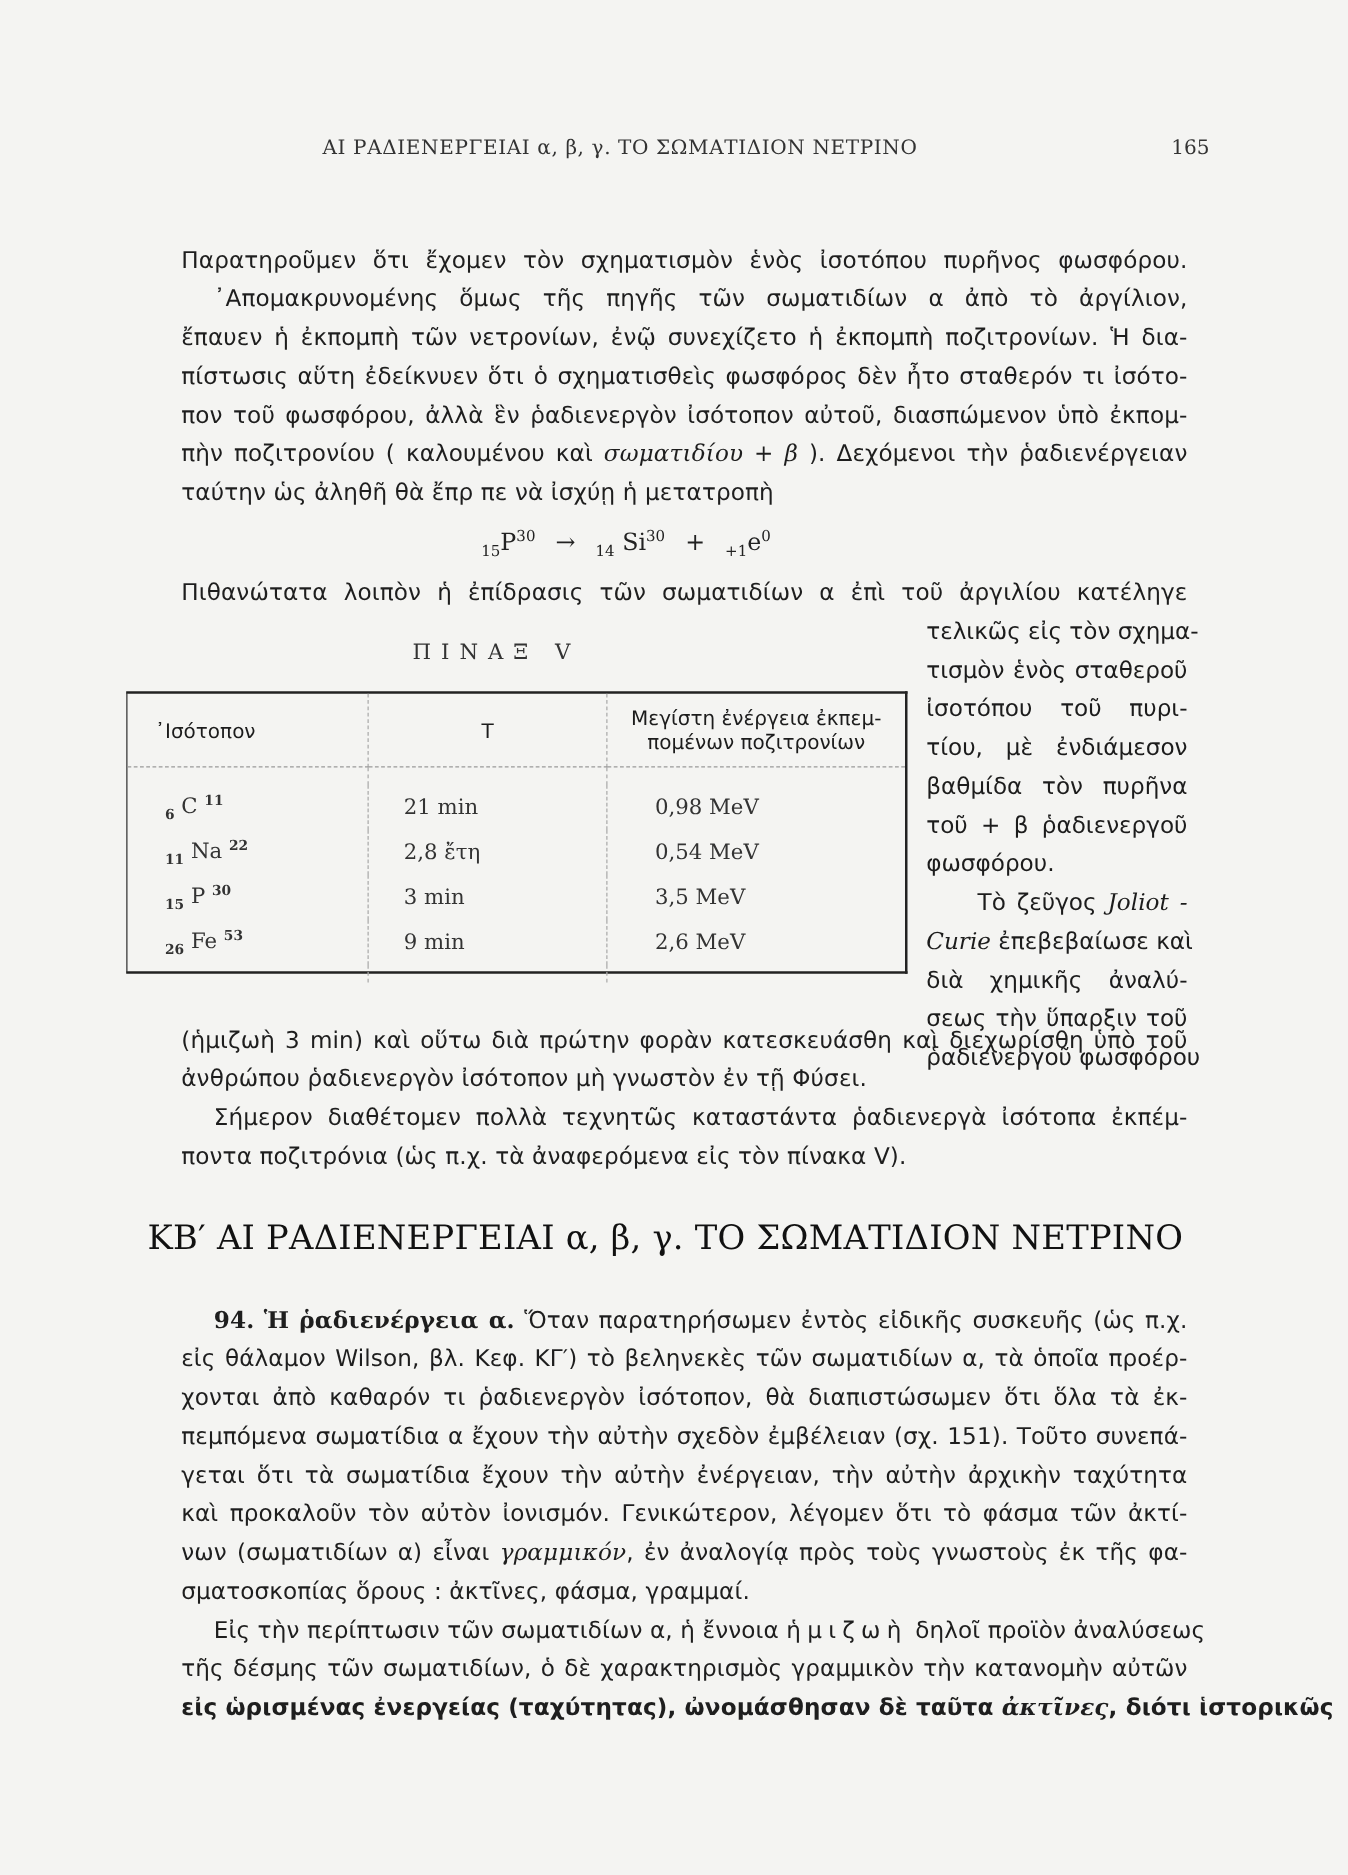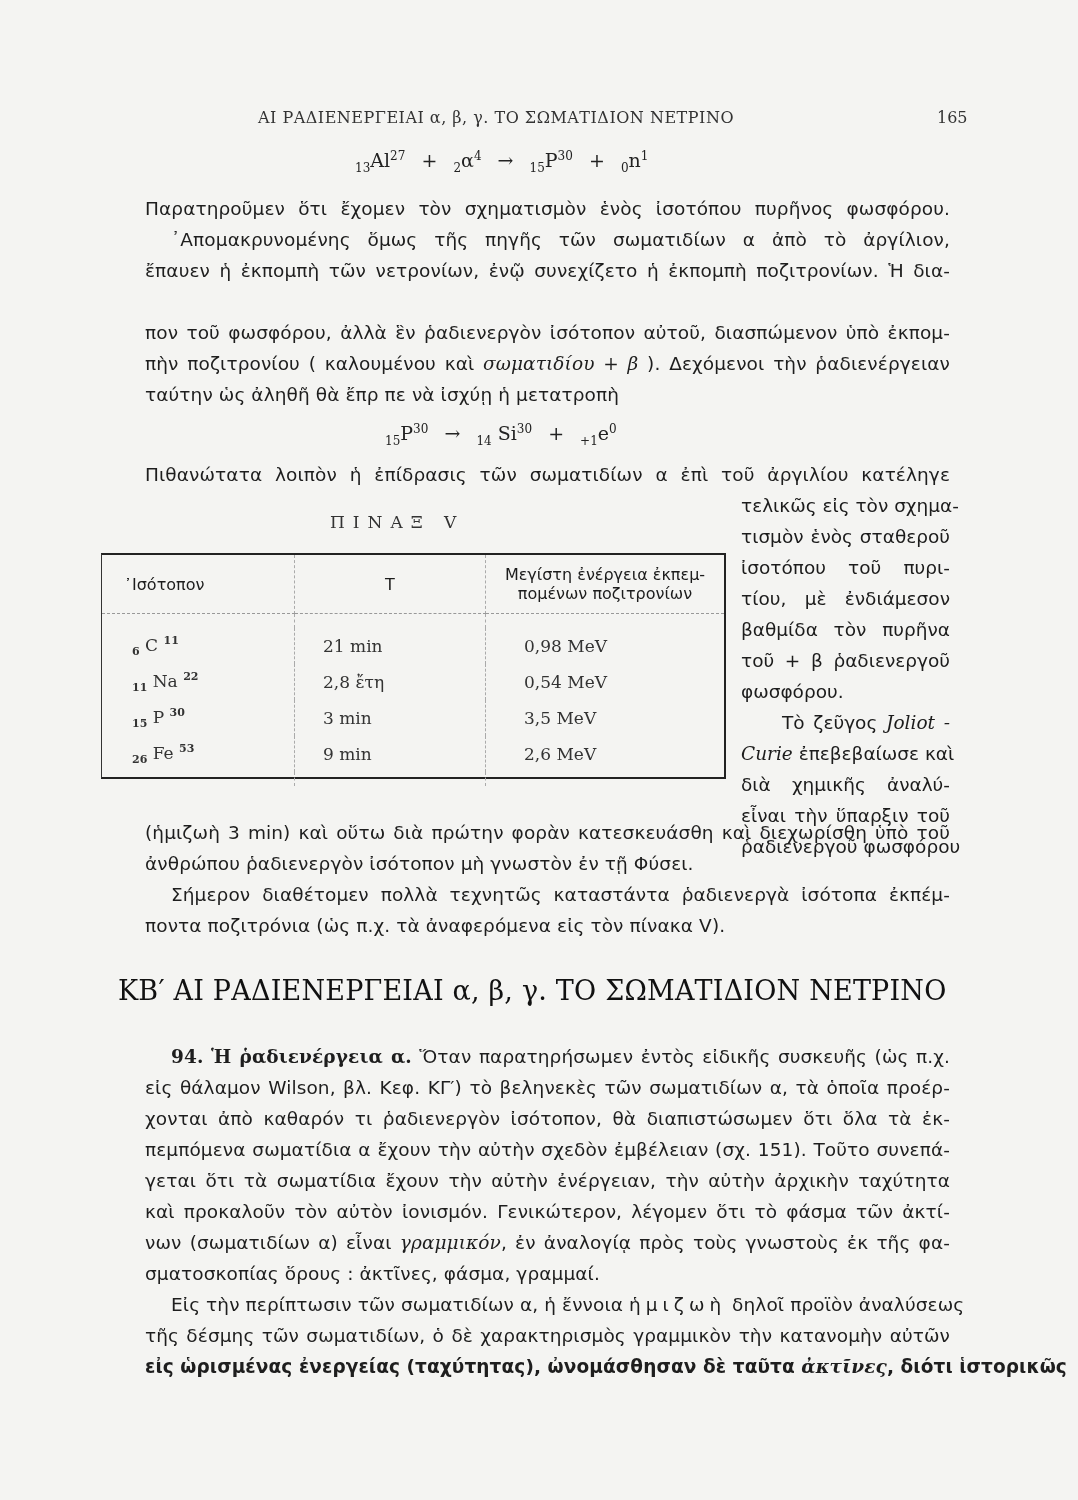--- a/index.html
+++ b/index.html
@@ -74,33 +74,25 @@
   .spaced { letter-spacing: 5px; }
 </style>
 </head>
 <body>
 
 <div class="page">
 
   <div class="running-head">ΑΙ ΡΑΔΙΕΝΕΡΓΕΙΑΙ α, β, γ. ΤΟ ΣΩΜΑΤΙΔΙΟΝ ΝΕΤΡΙΝΟ</div>
   <div class="page-number">165</div>
 
-  <div class="eq" style="left:355px; top:149px;">
-    <sub>13</sub><span>Al</span><sup>27</sup>
-    <span class="op">+</span>
-    <sub>2</sub><span>α</span><sup>4</sup>
-    <span class="op">→</span>
-    <sub>15</sub><span>P</span><sup>30</sup>
-    <span class="op">+</span>
-    <sub>0</sub><span>n</span><sup>1</sup>
-  </div>
 
   <div class="line" style="top:194px;">Παρατηροῦμεν ὅτι ἔχομεν τὸν σχηματισμὸν ἑνὸς ἰσοτόπου πυρῆνος φωσφόρου.</div>
   <div class="line indent" style="top:225px;">᾿Απομακρυνομένης ὅμως τῆς πηγῆς τῶν σωματιδίων α ἀπὸ τὸ ἀργίλιον,</div>
   <div class="line" style="top:256px;">ἔπαυεν ἡ ἐκπομπὴ τῶν νετρονίων, ἐνῷ συνεχίζετο ἡ ἐκπομπὴ ποζιτρονίων. Ἡ δια-</div>
+  <div class="line" style="top:287px;">πίστωσις αὕτη ἐδείκνυεν ὅτι ὁ σχηματισθεὶς φωσφόρος δὲν ἦτο σταθερόν τι ἰσότο-</div>
   <div class="line" style="top:318px;">πον τοῦ φωσφόρου, ἀλλὰ ἓν ῥαδιενεργὸν ἰσότοπον αὐτοῦ, διασπώμενον ὑπὸ ἐκπομ-</div>
   <div class="line" style="top:349px;">
     <span>πὴν ποζιτρονίου ( καλουμένου καὶ </span><span class="serif-it">σωματιδίου + β</span><span> ). Δεχόμενοι τὴν ῥαδιενέργειαν</span>
   </div>
   <div class="line last" style="top:380px;">ταύτην ὡς ἀληθῆ θὰ ἔπρ πε νὰ ἰσχύῃ ἡ μετατροπὴ</div>
 
   <div class="eq" style="left:385px; top:422px;">
     <sub>15</sub><span>P</span><sup>30</sup>
     <span class="op">→</span>
     <sub>14</sub> <span>Si</span><sup>30</sup>
@@ -117,21 +109,21 @@
   <div class="side" style="top:615px;">βαθμίδα τὸν πυρῆνα</div>
   <div class="side" style="top:646px;">τοῦ + β ῥαδιενεργοῦ</div>
   <div class="side last" style="top:677px;">φωσφόρου.</div>
   <div class="side indent" style="top:708px;">
     <span>Τὸ ζεῦγος </span><span class="serif-it">Joliot -</span>
   </div>
   <div class="side" style="top:739px;">
     <span class="serif-it">Curie</span><span> ἐπεβεβαίωσε καὶ</span>
   </div>
   <div class="side" style="top:770px;">διὰ χημικῆς ἀναλύ-</div>
-  <div class="side" style="top:801px;">εἶναι τὴν ὕπαρξιν τοῦ</div>
+  <div class="side" style="top:801px;">σεως τὴν ὕπαρξιν τοῦ</div>
   <div class="side" style="top:832px;">ῥαδιενεργοῦ φωσφόρου</div>
 
   <div class="table-title">ΠΙΝΑΞ V</div>
   <div class="table-wrap">
     <table>
       <thead>
         <tr>
           <th class="c1 col-sep" style="width:170px;">᾿Ισότοπον</th>
           <th class="col-sep" style="width:190px;">T</th>
           <th>

